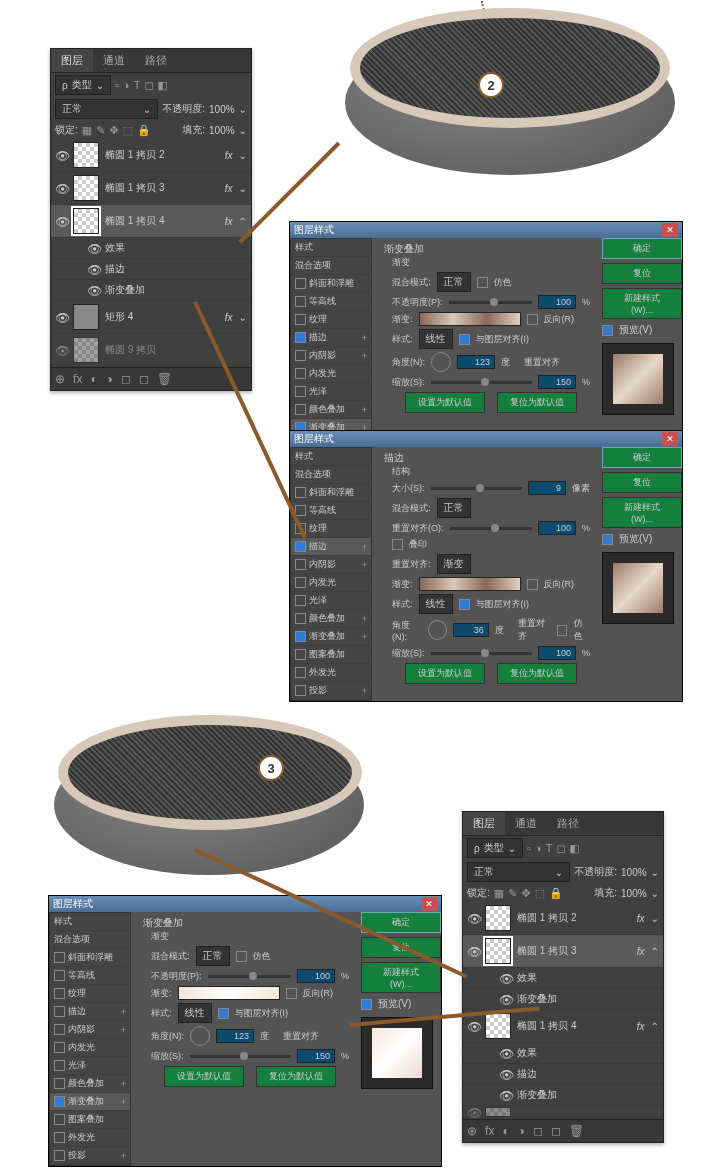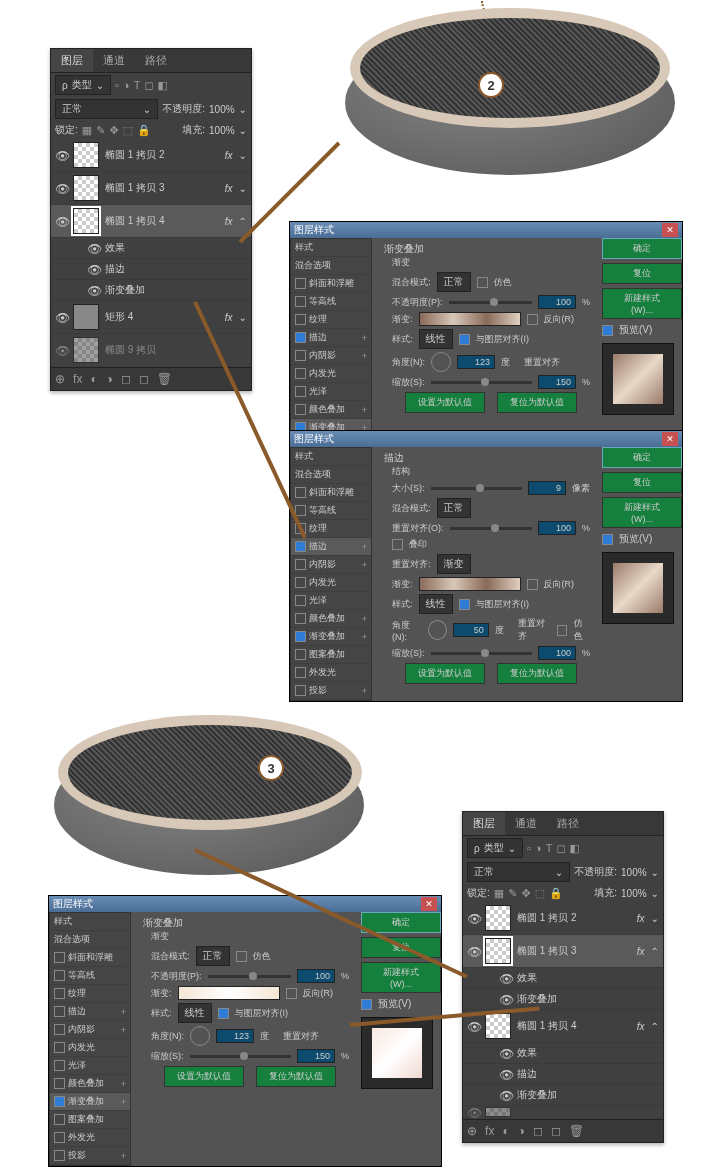--- a/index.html
+++ b/index.html
@@ -370,21 +370,21 @@
           </div>
         <div class="opt-row">
             <span>样式:</span>
             <div class="sel">线性</div>
             <span class="cb ck"></span>
             <span>与图层对齐(I)</span>
           </div>
         <div class="opt-row">
             <span>角度(N):</span>
             <span style="width:18px;height:18px;border:1px solid #888;border-radius:50%;display:inline-block"></span>
-            <div class="num">50</div>
+            <div class="num">36</div>
             <span>度</span>
             <span style="margin-left:8px">重置对齐</span>
             <span class="cb"></span>
             <span>仿色</span>
           </div>
         <div class="opt-row">
             <span>缩放(S):</span>
             <div class="slider"></div>
             <div class="num">100</div>
             <span>%</span>

